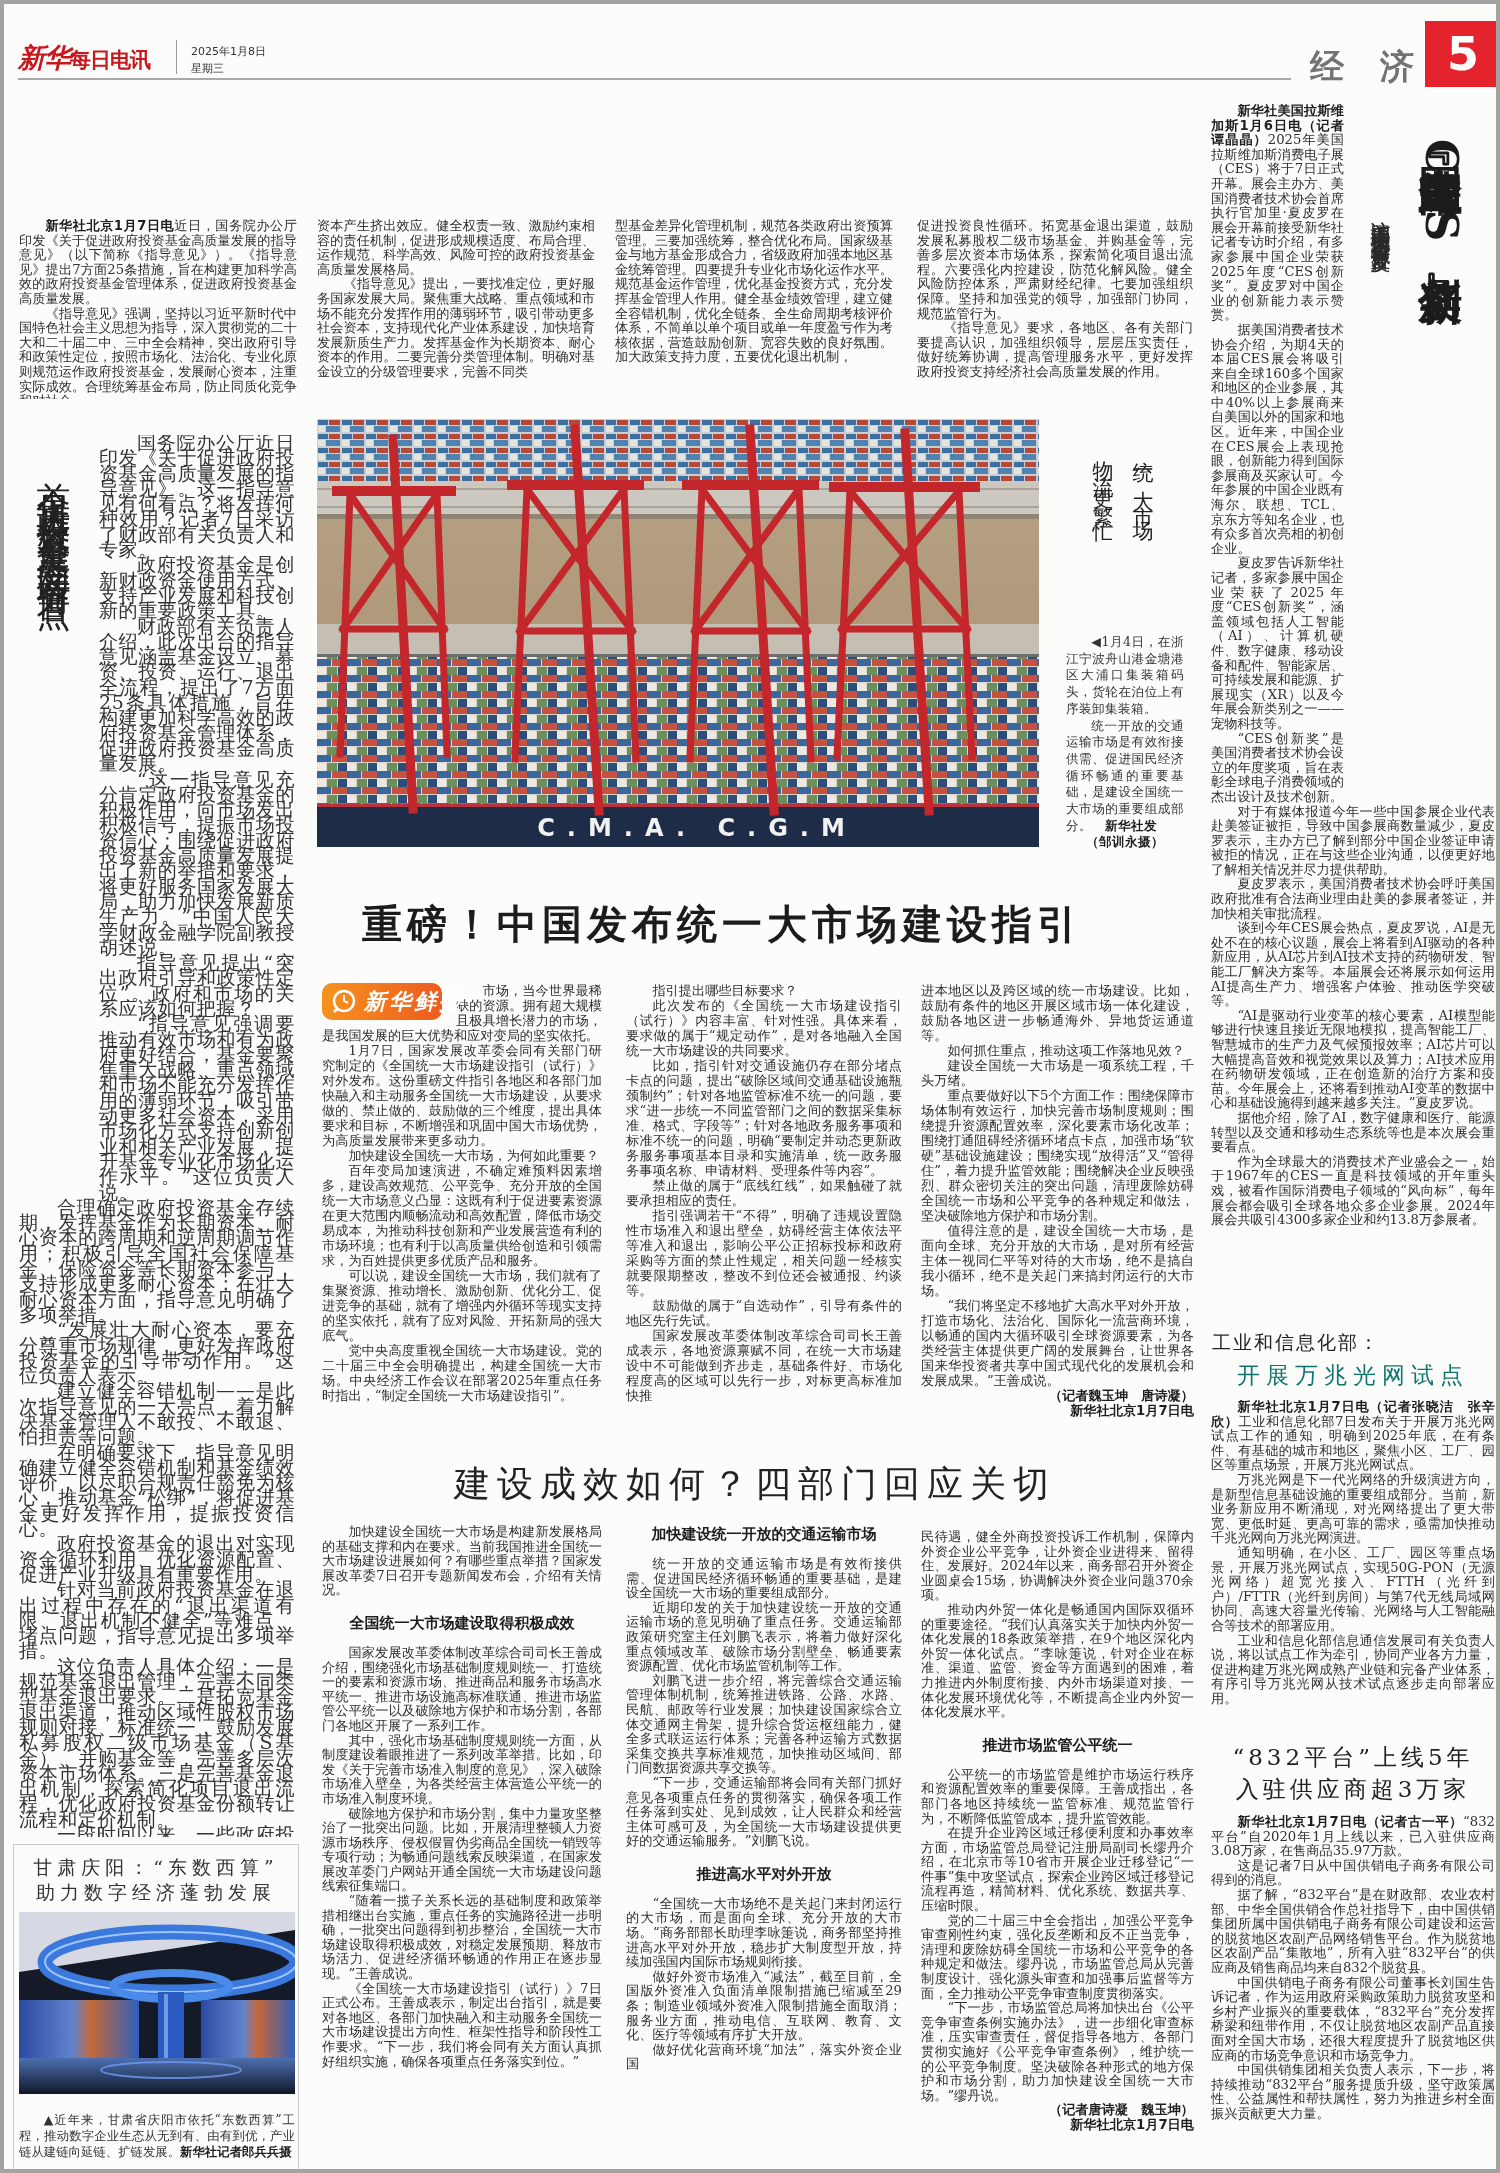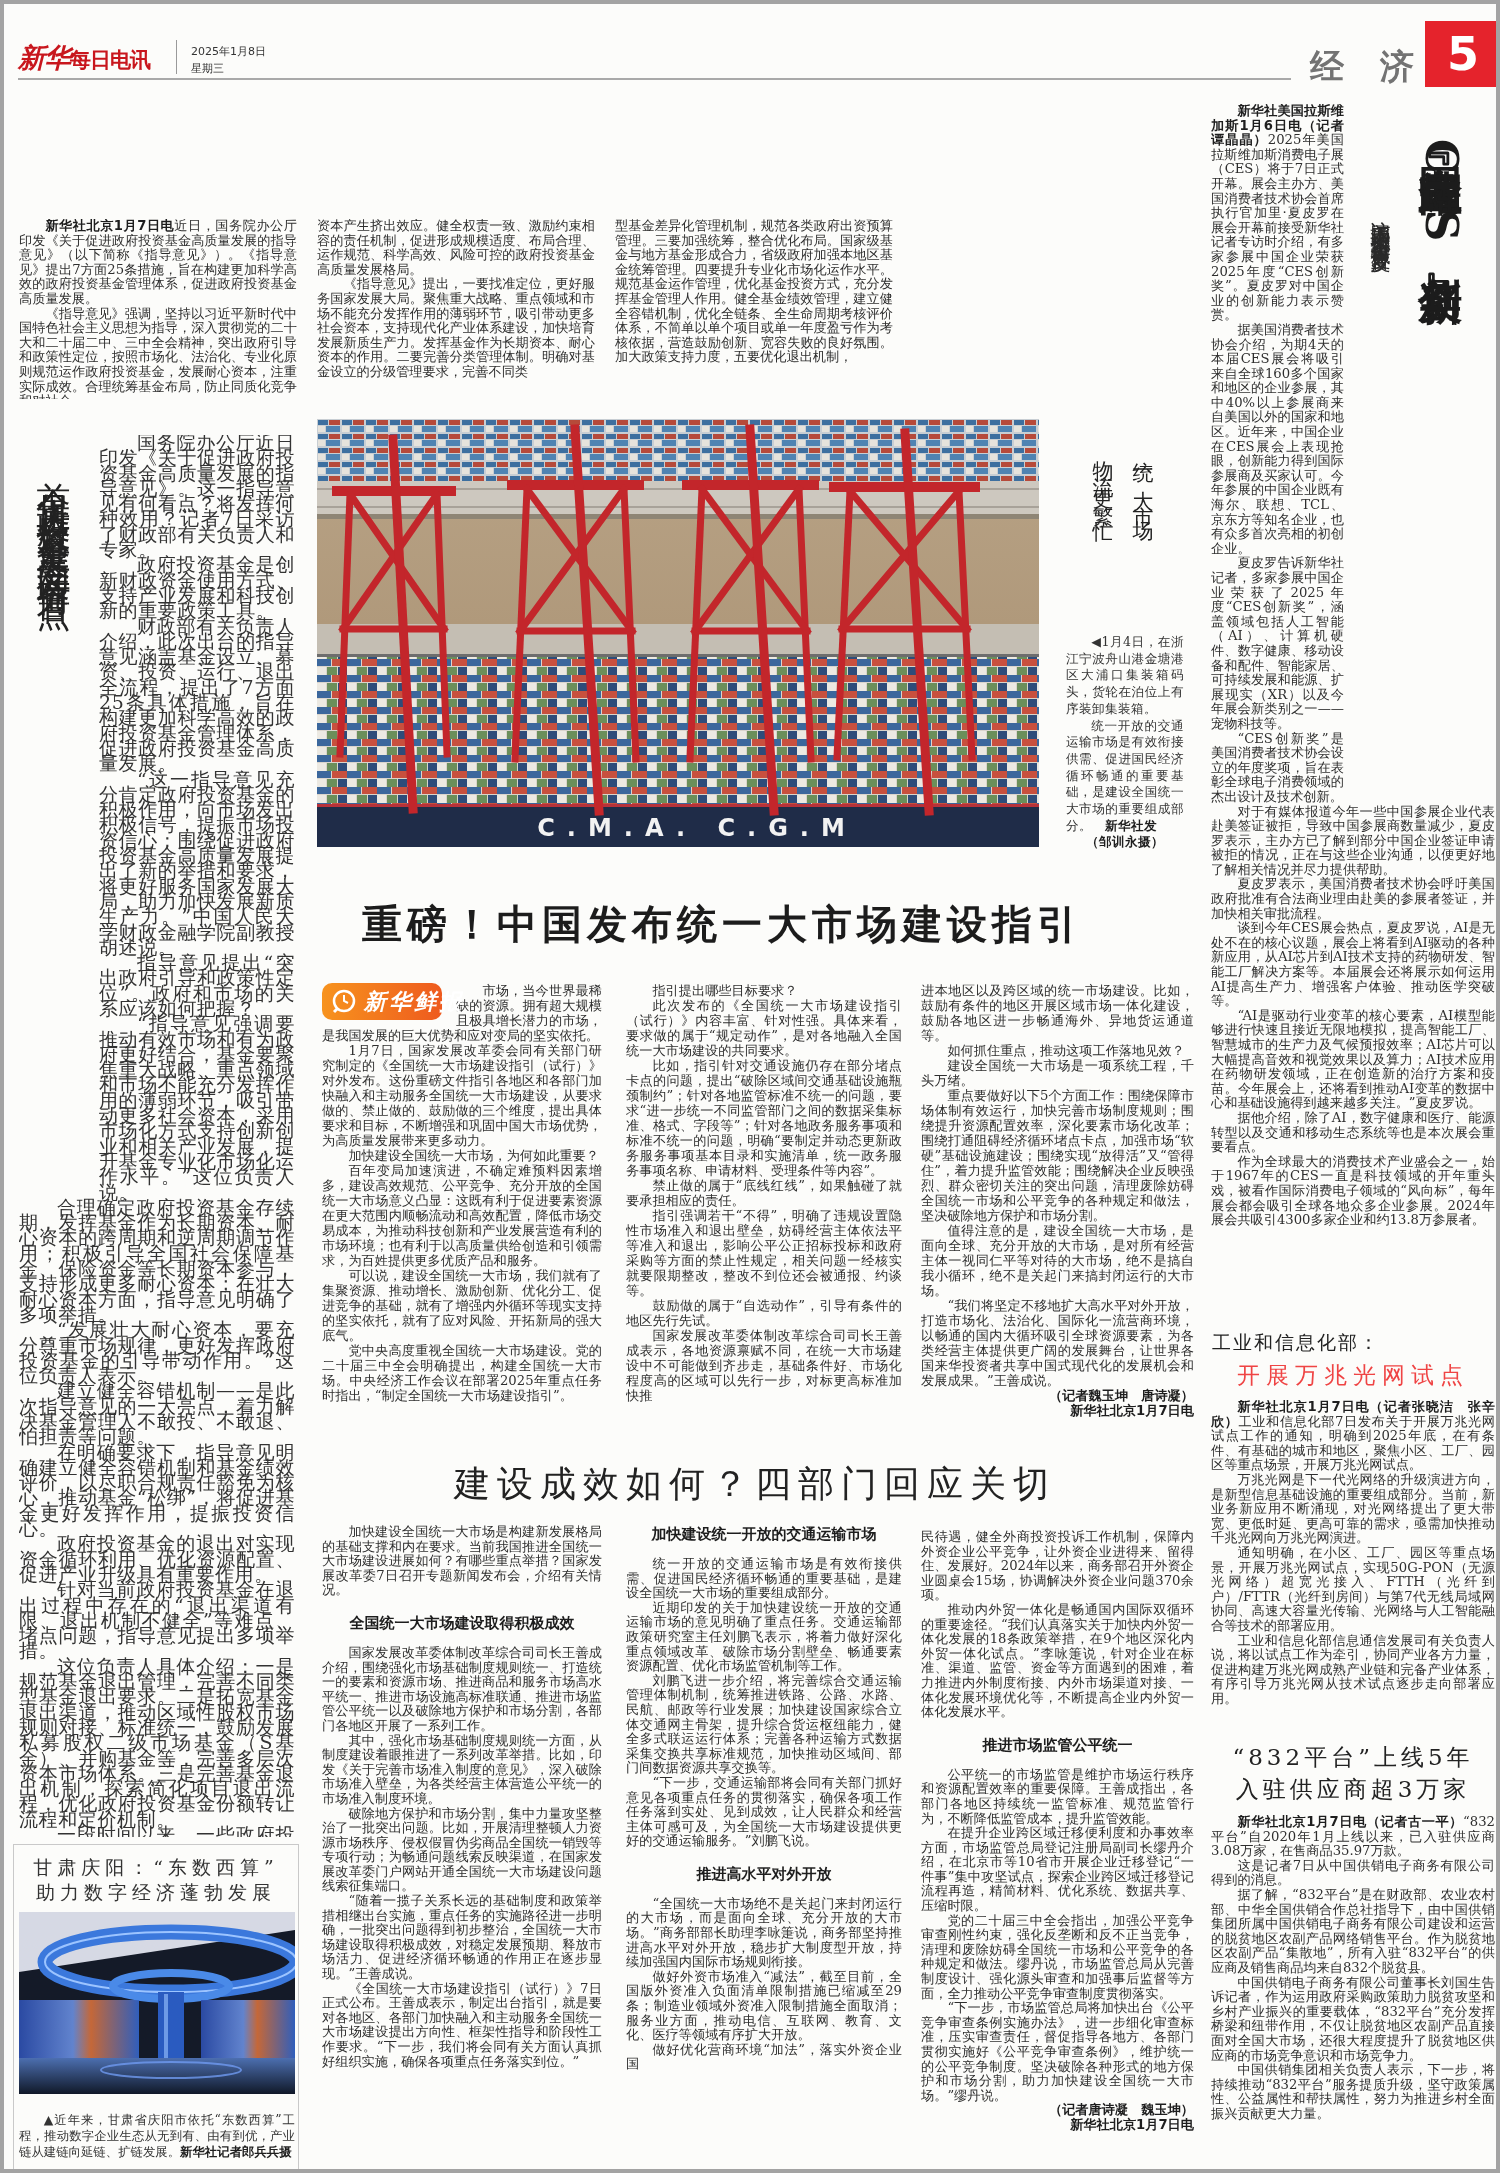--- a/index.html
+++ b/index.html
@@ -43,21 +43,21 @@
   .cap-txt p{margin:0;text-indent:2em;}
   .cap-txt b{font-family:"DejaVu Sans",sans-serif;font-weight:bold;color:#1e1e1e;}
   .cap-txt .center{text-indent:0;text-align:center;}
   
   .badge{float:left;width:120px;height:37px;margin:0 14px 7px 0;border-radius:10px;
          background:linear-gradient(90deg,#f7931e,#ee5a1e);color:#fff;position:relative;}
   .badge .bt{position:absolute;left:42px;top:5px;font-size:22px;font-weight:bold;font-style:italic;letter-spacing:3px;line-height:26px;white-space:nowrap;}
   .badge svg{position:absolute;left:8px;top:5px;}
   
   .miit-t1{left:1208px;top:1326px;font-family:"DejaVu Sans",sans-serif;font-size:19px;letter-spacing:2px;color:#222;white-space:nowrap;}
-  .miit-t2{left:1207px;top:1356px;width:284px;text-align:center;font-size:23px;letter-spacing:6px;color:#ef4444;white-space:nowrap;}
+  .miit-t2{left:1207px;top:1356px;width:284px;text-align:center;font-size:23px;letter-spacing:6px;color:#0f766e;white-space:nowrap;}
   .p832-t1{left:1207px;top:1738px;width:284px;text-align:center;font-size:23px;letter-spacing:4px;color:#222;white-space:nowrap;}
   .p832-t2{left:1207px;top:1770px;width:284px;text-align:center;font-size:23px;letter-spacing:4px;color:#222;white-space:nowrap;}
   
   .feature{left:9px;top:1840px;width:286px;height:328px;border:1px solid #c9c9c9;box-sizing:border-box;}
   .feat-t{left:0;width:284px;text-align:center;font-size:19px;letter-spacing:5px;color:#333;white-space:nowrap;}
   .feat-photo{left:5px;top:67px;width:276px;height:182px;overflow:hidden;}
   .feat-cap{left:5px;top:267px;width:276px;font-size:12.4px;line-height:16px;color:#333;text-align:justify;}
   .feat-cap p{margin:0;text-indent:2em;}
   .feat-cap b{font-family:"DejaVu Sans",sans-serif;font-weight:bold;color:#1e1e1e;}
 </style>
@@ -81,20 +81,24 @@
   <div class="txt" style="left:15px;top:215px;width:278px;height:180px;">
       <p class="lead"><b>新华社北京1月7日电</b>近日，国务院办公厅印发《关于促进政府投资基金高质量发展的指导意见》（以下简称《指导意见》）。《指导意见》提出7方面25条措施，旨在构建更加科学高效的政府投资基金管理体系，促进政府投资基金高质量发展。</p>
       <p>《指导意见》强调，坚持以习近平新时代中国特色社会主义思想为指导，深入贯彻党的二十大和二十届二中、三中全会精神，突出政府引导和政策性定位，按照市场化、法治化、专业化原则规范运作政府投资基金，发展耐心资本，注重实际成效。合理统筹基金布局，防止同质化竞争和对社会</p>
     </div>
   <div class="txt" style="left:313px;top:215px;width:278px;height:180px;">
       <p class="cont">资本产生挤出效应。健全权责一致、激励约束相容的责任机制，促进形成规模适度、布局合理、运作规范、科学高效、风险可控的政府投资基金高质量发展格局。</p>
       <p>《指导意见》提出，一要找准定位，更好服务国家发展大局。聚焦重大战略、重点领域和市场不能充分发挥作用的薄弱环节，吸引带动更多社会资本，支持现代化产业体系建设，加快培育发展新质生产力。发挥基金作为长期资本、耐心资本的作用。二要完善分类管理体制。明确对基金设立的分级管理要求，完善不同类</p>
     </div>
   <div class="txt" style="left:611px;top:215px;width:278px;height:180px;">
       <p class="cont">型基金差异化管理机制，规范各类政府出资预算管理。三要加强统筹，整合优化布局。国家级基金与地方基金形成合力，省级政府加强本地区基金统筹管理。四要提升专业化市场化运作水平。规范基金运作管理，优化基金投资方式，充分发挥基金管理人作用。健全基金绩效管理，建立健全容错机制，优化全链条、全生命周期考核评价体系，不简单以单个项目或单一年度盈亏作为考核依据，营造鼓励创新、宽容失败的良好氛围。加大政策支持力度，五要优化退出机制，</p>
+    </div>
+  <div class="txt" style="left:913px;top:215px;width:276px;height:180px;">
+      <p class="cont">促进投资良性循环。拓宽基金退出渠道，鼓励发展私募股权二级市场基金、并购基金等，完善多层次资本市场体系，探索简化项目退出流程。六要强化内控建设，防范化解风险。健全风险防控体系，严肃财经纪律。七要加强组织保障。坚持和加强党的领导，加强部门协同，规范监管行为。</p>
+      <p>《指导意见》要求，各地区、各有关部门要提高认识，加强组织领导，层层压实责任，做好统筹协调，提高管理服务水平，更好发挥政府投资支持经济社会高质量发展的作用。</p>
     </div>
 
   <div class="abs vhead vh-fund">首个促进政府投资基金发展专门文件有何看点</div>
   <div class="txt kai" style="left:15px;top:431px;width:276px;height:1402px;">
       <div class="spacer-l" style="width:80px;height:762px;"></div>
       <p>国务院办公厅近日印发《关于促进政府投资基金高质量发展的指导意见》。这一指导意见有何看点？将发挥何种效用？记者7日采访了财政部有关负责人和专家。</p>
       <p>政府投资基金是创新财政资金使用方式、支持产业发展和科技创新的重要政策工具。</p>
       <p>财政部有关负责人介绍，此次出台的指导意见涵盖基金设立、募资、投资、运行、退出全流程，提出了7方面25条具体措施，旨在构建更加科学高效的政府投资基金管理体系，促进政府投资基金高质量发展。</p>
       <p>“这一指导意见充分肯定政府投资基金的积极作用，向市场发出积极信号，提振市场投资信心；围绕促进政府投资基金高质量发展提出了新的举措和要求，将更好服务国家发展大局，助力加快发展新质生产力。”中国人民大学财政金融学院副教授胡述说。</p>
       <p>指导意见提出“突出政府引导和政策性定位”。政府和市场的关系应该如何把握？</p>

